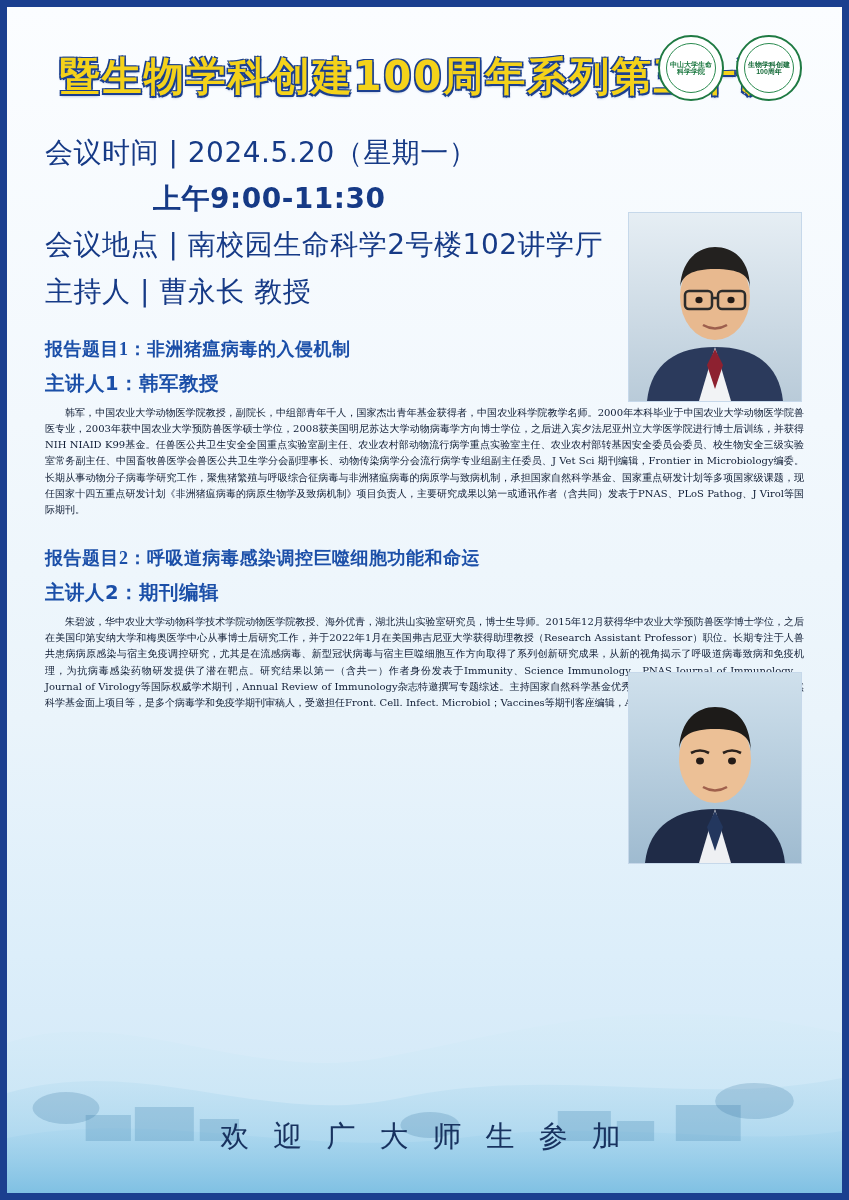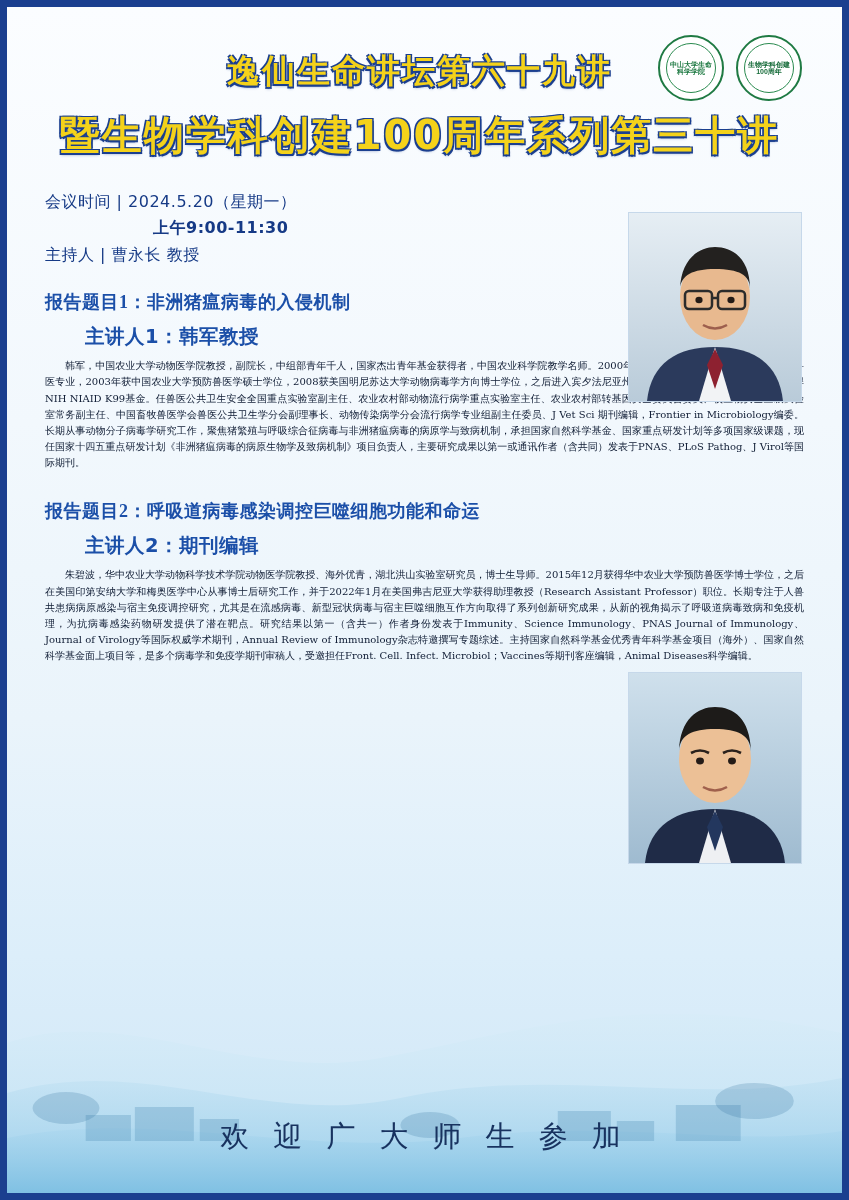--- a/index.html
+++ b/index.html
@@ -91,21 +91,21 @@
       0 2px 3px rgba(27,63,143,.45);
     margin: 0 0 14px 0;
     padding-right: 10px;
   }
   .title-line.line2 { font-size: 40px; margin-bottom: 14px; }
 
   
   .meta {
     margin-top: 26px;
     color: #163a86;
-    font-size: 16px;
+    font-size: 28px;
     line-height: 1.65;
     font-family: "DejaVu Sans", sans-serif;
     letter-spacing: .5px;
     max-width: 560px;
   }
   .meta-row { white-space: nowrap; }
   .meta-row.indent { padding-left: 108px; font-weight: bold; }
 
   
   .portrait {
@@ -129,21 +129,20 @@
     letter-spacing: .5px;
     margin-bottom: 9px;
   }
   .speaker {
     color: #1b4fa8;
     font-weight: bold;
     font-size: 19.5px;
     font-family: "DejaVu Sans", sans-serif;
     letter-spacing: .5px;
     margin-bottom: 8px;
-    margin-left: 40px;
   }
   .bio {
     color: #0e1b33;
     font-size: 10px;
     line-height: 1.62;
     text-align: justify;
     text-justify: inter-ideograph;
     font-family: "DejaVu Serif", serif;
     text-indent: 2em;
   }
@@ -211,31 +210,34 @@
       <div class="inner">中山大学生命科学学院</div>
     </div>
     <div class="logo logo2">
       <div class="inner">生物学科创建100周年</div>
     </div>
   </div>
 
   <div class="content">
 
     <div class="title-block">
-      <div class="title-line line1">逸仙生命讲坛第六十九讲</div>
       <div class="title-line line2">暨生物学科创建100周年系列第三十讲</div>
     </div>
 
     <div class="meta">
       <div class="meta-row">
         <span>会议时间 |</span>
         <span>2024.5.20（星期一）</span>
       </div>
       <div class="meta-row indent">
         <span>上午9:00-11:30</span>
+      </div>
+      <div class="meta-row">
+        <span>会议地点 |</span>
+        <span>南校园生命科学2号楼102讲学厅</span>
       </div>
       <div class="meta-row">
         <span>主持人 |</span>
         <span>曹永长 教授</span>
       </div>
     </div>
 
     <div class="talk talk-1">
       <div class="talk-title">报告题目1：非洲猪瘟病毒的入侵机制</div>
       <div class="speaker">主讲人1：韩军教授</div>

